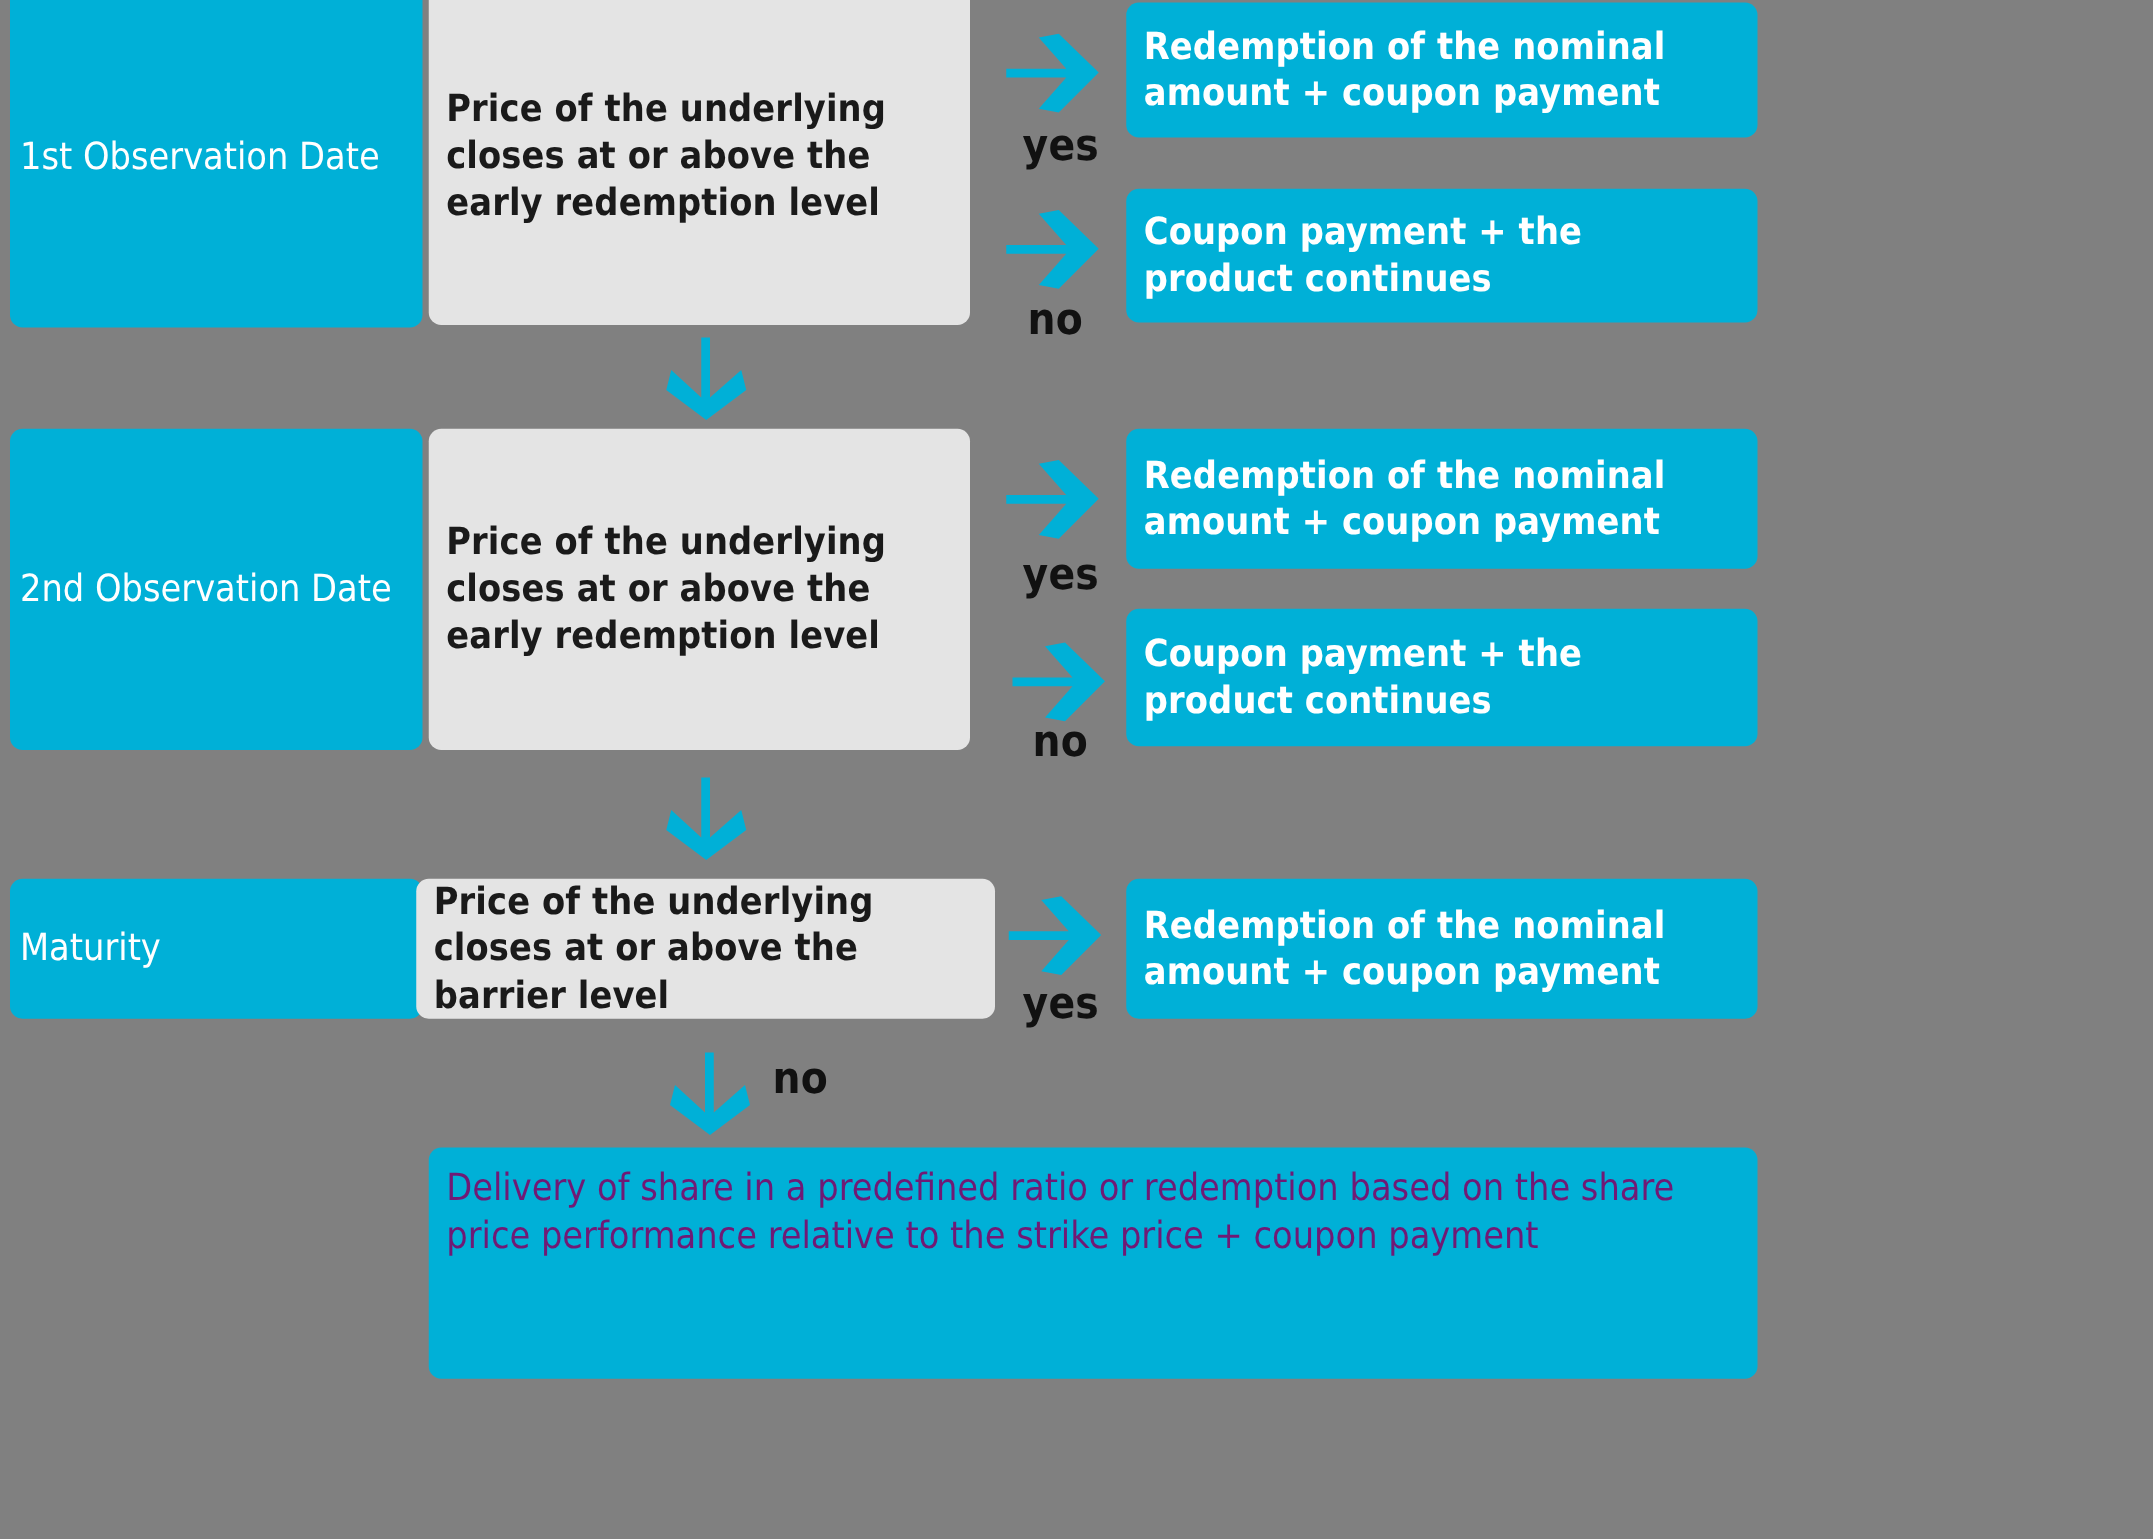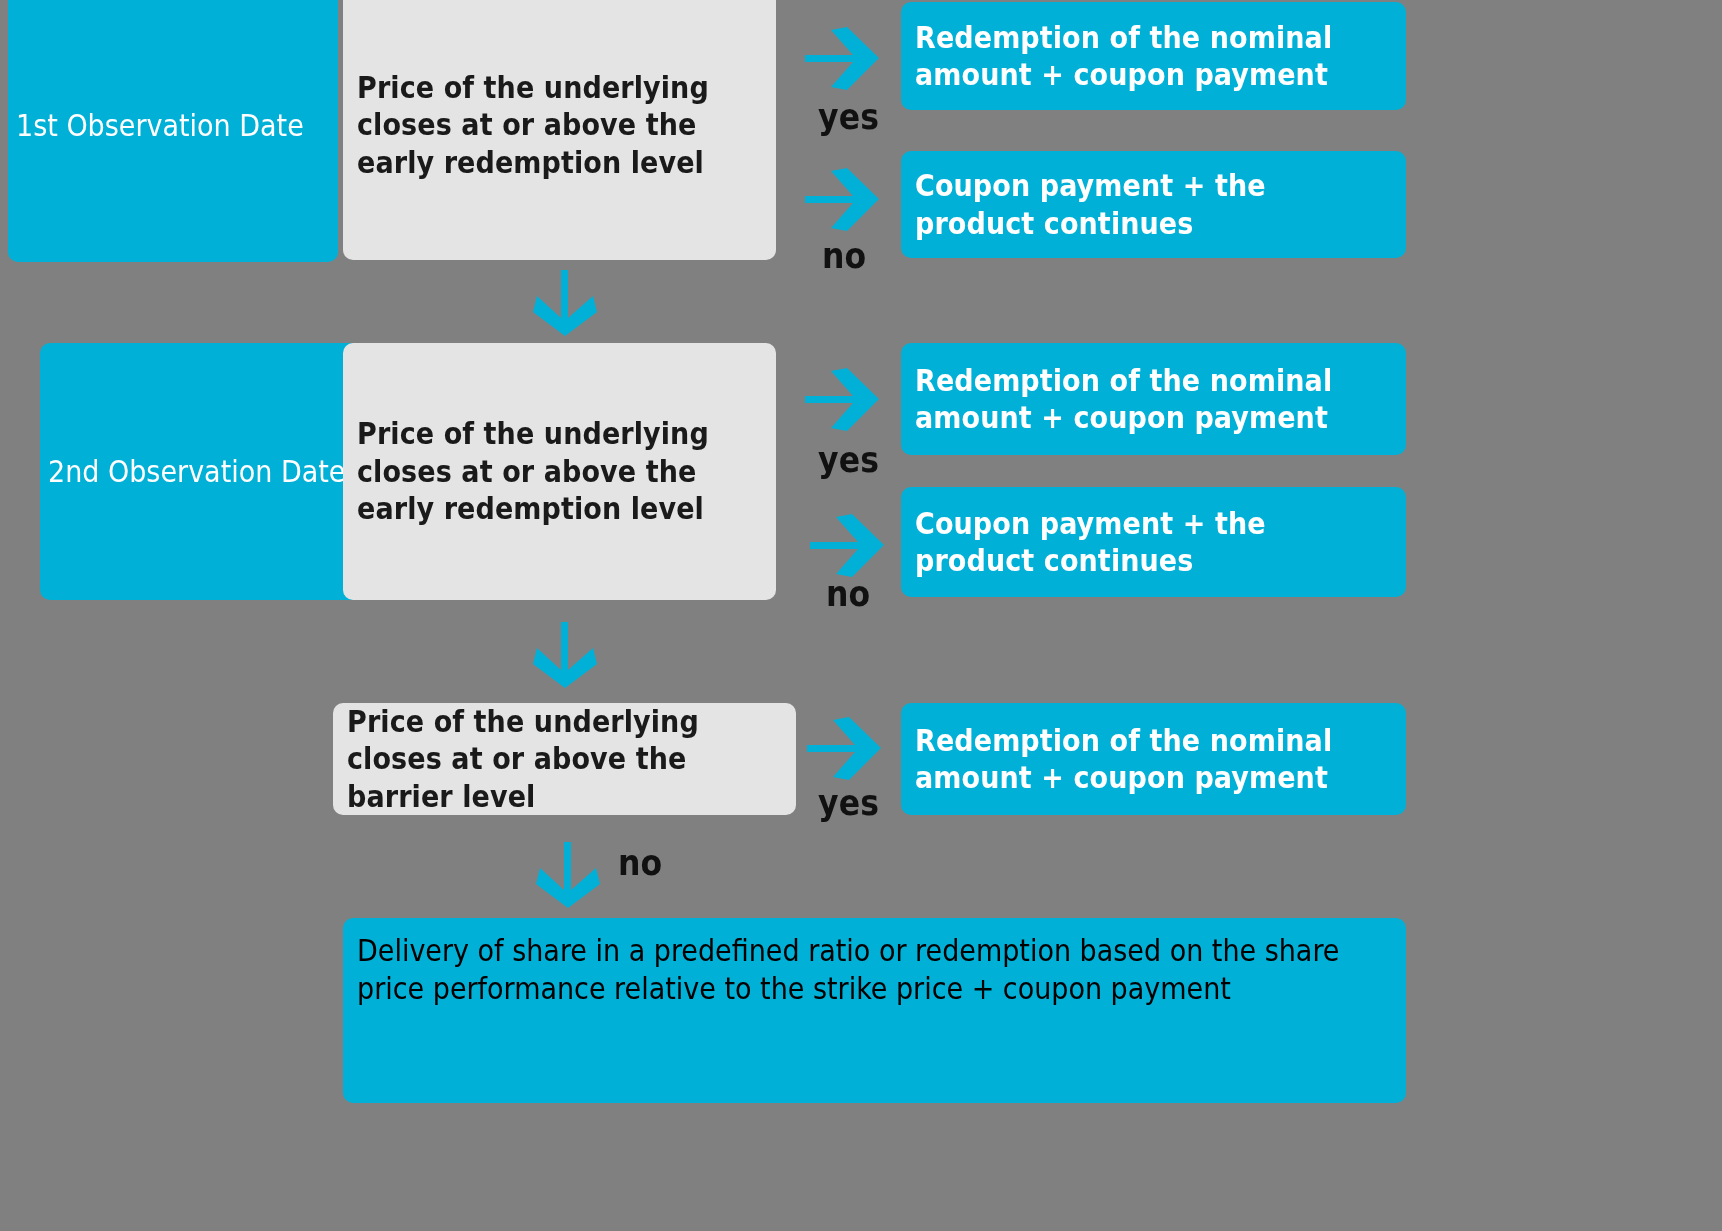--- a/index.html
+++ b/index.html
@@ -60,21 +60,21 @@
     position: absolute;
   }
   .arrow svg {
     display: block;
   }
   .final-text {
     font-size: 30px;
     line-height: 1.28;
     padding: 0 14px;
     width: 100%;
-    color: #000000;
+    color: #701a75;
   }
   .final-text p {
     margin: 0;
   }
   .final-gap {
     height: 36px;
   }
 </style>
 </head>
 <body>
@@ -110,21 +110,21 @@
   <div class="box box-cyan" style="left:901px; top:151px; width:505px; height:107px;">
     <div class="box-text">Coupon payment + the product continues</div>
   </div>
 
   <div class="arrow" style="left:531px; top:268px; width:78px; height:70px;">
     <svg width="78" height="70" viewBox="0 0 78 70">
       <path d="M30 2 L37 2 L37 50 L62 28 L66 44 L34 68 L2 44 L6 28 L30 50 Z" fill="#00b0d7"></path>
     </svg>
   </div>
 
-  <div class="box box-cyan" style="left:8px; top:343px; width:330px; height:257px;margin-left:32px;">
+  <div class="box box-cyan" style="left:8px; top:343px; width:330px; height:257px;">
     <div class="label-text">2nd Observation Date</div>
   </div>
 
   <div class="box box-gray" style="left:343px; top:343px; width:433px; height:257px;">
     <div class="box-text">Price of the underlying closes at or above the early redemption level</div>
   </div>
 
   <div class="arrow" style="left:801px; top:366px; width:82px; height:68px;">
     <svg width="82" height="68" viewBox="0 0 82 68">
       <path d="M4 30 L52 30 L30 5 L46 2 L78 33 L46 65 L30 62 L52 37 L4 37 Z" fill="#00b0d7"></path>
@@ -146,20 +146,23 @@
   <div class="box box-cyan" style="left:901px; top:487px; width:505px; height:110px;">
     <div class="box-text">Coupon payment + the product continues</div>
   </div>
 
   <div class="arrow" style="left:531px; top:620px; width:78px; height:70px;">
     <svg width="78" height="70" viewBox="0 0 78 70">
       <path d="M30 2 L37 2 L37 50 L62 28 L66 44 L34 68 L2 44 L6 28 L30 50 Z" fill="#00b0d7"></path>
     </svg>
   </div>
 
+  <div class="box box-cyan" style="left:8px; top:703px; width:330px; height:112px;">
+    <div class="label-text">Maturity</div>
+  </div>
 
   <div class="box box-gray" style="left:333px; top:703px; width:463px; height:112px;align-items:center;">
     <div class="box-text">Price of the underlying closes at or above the barrier level</div>
   </div>
 
   <div class="arrow" style="left:803px; top:715px; width:82px; height:68px;">
     <svg width="82" height="68" viewBox="0 0 82 68">
       <path d="M4 30 L52 30 L30 5 L46 2 L78 33 L46 65 L30 62 L52 37 L4 37 Z" fill="#00b0d7"></path>
     </svg>
   </div>

